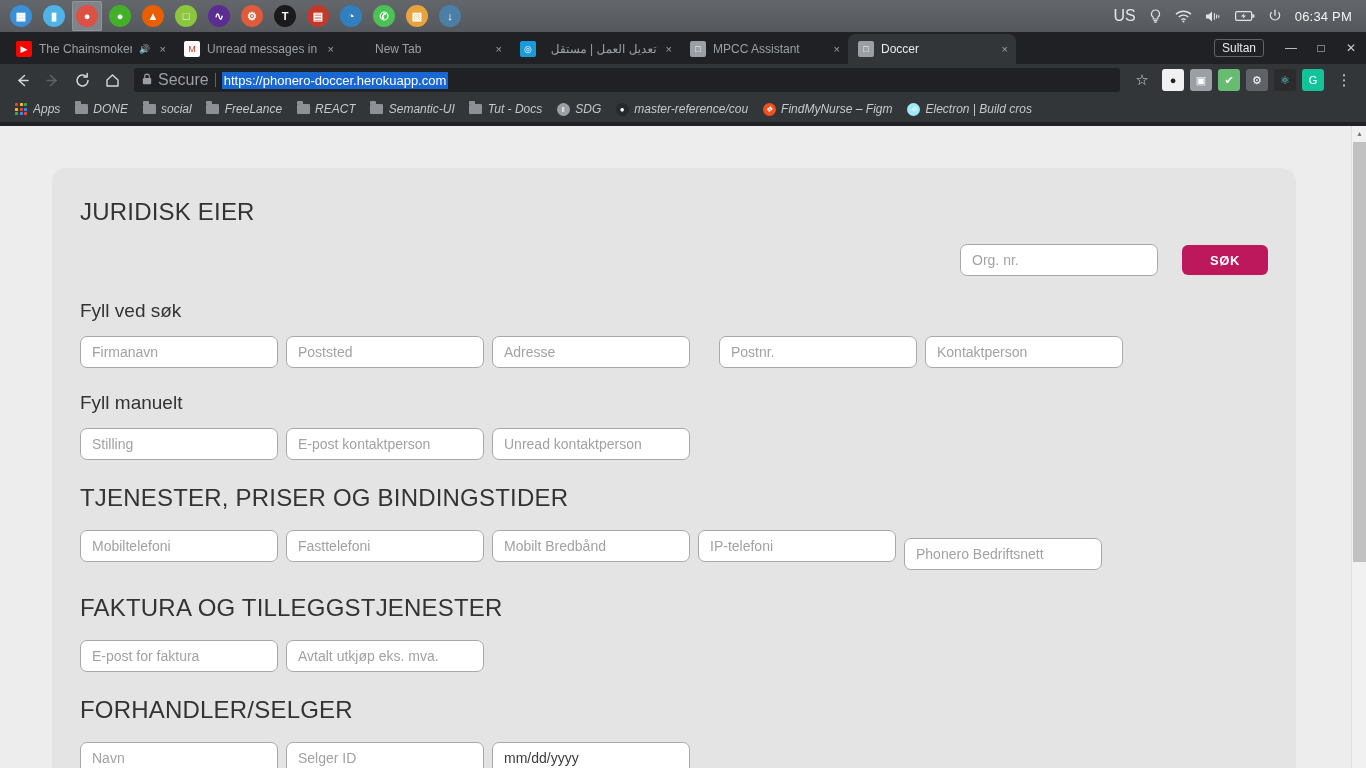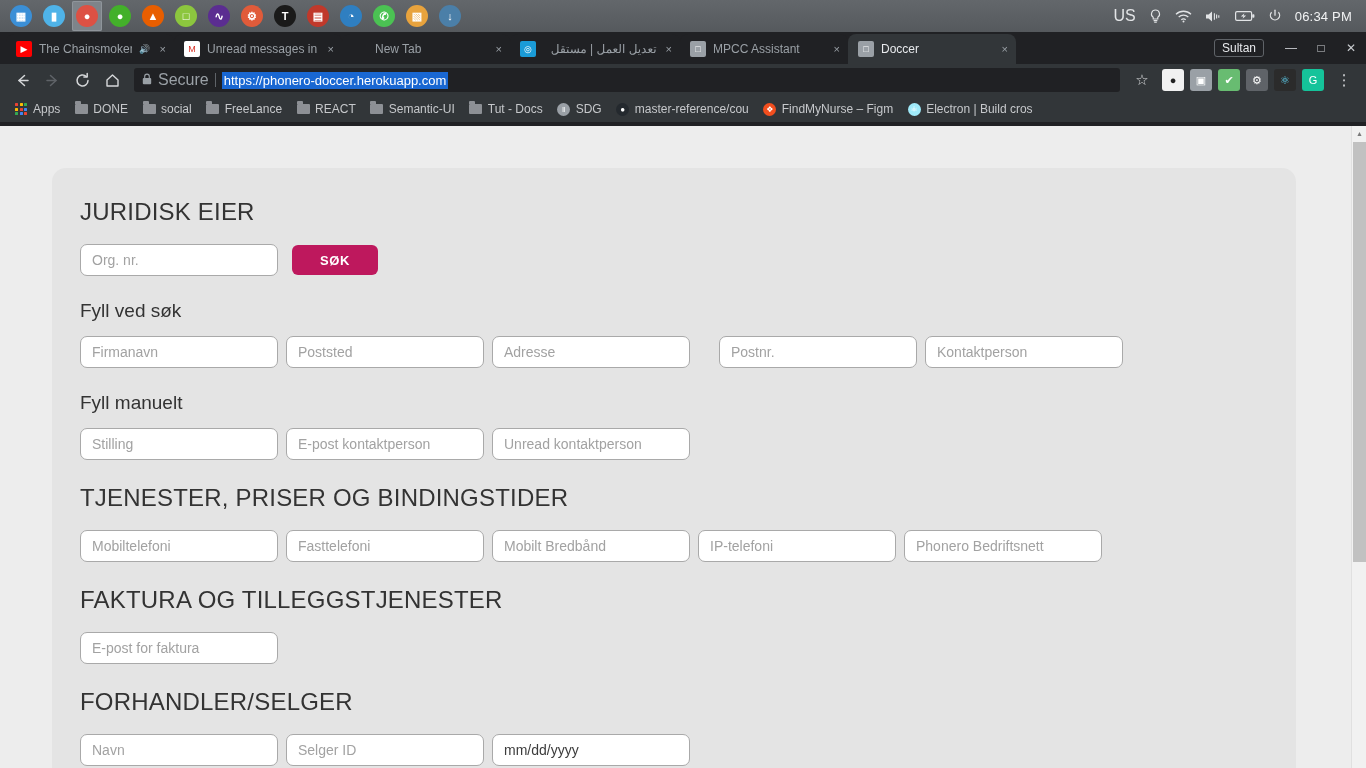--- a/index.html
+++ b/index.html
@@ -112,21 +112,21 @@
 
   
   .bookmarks {
     height: 26px; background: #323639;
     display: flex; align-items: center; padding: 0 8px; gap: 2px;
     overflow: hidden;
   }
   .bm {
     display: flex; align-items: center; gap: 5px;
     font-size: 12px; color: #c6c8cb; padding: 2px 6px;
-    border-radius: 3px; white-space: nowrap; flex: 0 0 auto;
+    border-radius: 3px; white-space: nowrap; flex: 0 0 auto; font-style: italic;
   }
   .bm-ico { width: 14px; height: 14px; flex: 0 0 14px; display:flex; align-items:center; justify-content:center; font-size: 10px; }
   .bm-label { overflow: hidden; text-overflow: clip; display:inline-block; }
   .folder-ico {
     width: 13px; height: 10px; background: #8d9095; border-radius: 1px;
     position: relative;
   }
   .folder-ico::before {
     content: ""; position: absolute; top: -3px; left: 0;
     width: 6px; height: 3px; background: #8d9095; border-radius: 1px 1px 0 0;
@@ -162,21 +162,21 @@
   }
   .row { display: flex; gap: 8px; margin-bottom: 24px; }
   .fld {
     height: 32px; background: #fff;
     border: 1px solid #a9a9a9; border-radius: 7px;
     display: flex; align-items: center; padding: 0 11px;
     font-size: 14px; color: #a2a2a2;
     width: 198px; flex: 0 0 198px;
   }
   .fld.dark { color: #3c3c3c; }
-  .search-row { display: flex; align-items: center; gap: 14px; margin-bottom: 24px; }
+  .search-row { display: flex; align-items: center; gap: 24px; margin-bottom: 24px; justify-content: flex-end; }
   .btn-sok {
     background: #cf0a2c; color: #fff; font-size: 13px; font-weight: bold;
     letter-spacing: .6px; border-radius: 6px; border: none;
     height: 30px; padding: 0 28px; display: flex; align-items: center;
     justify-content: center; font-family: "Liberation Sans", sans-serif;
   }
 
   
   .vscroll {
     position: absolute; right: 0; top: 126px;
@@ -477,25 +477,26 @@
             <div class="fld" title="Stilling" style="width: 198px; flex: 0 0 198px;">Stilling</div>
             <div class="fld" title="E-post kontaktperson" style="width: 198px; flex: 0 0 198px;">E-post kontaktperson</div>
             <div class="fld" title="Telefon kontaktperson" style="width: 198px; flex: 0 0 198px;">Unread kontaktperson</div>
           </div>
           <h1 class="sec">TJENESTER, PRISER OG BINDINGSTIDER</h1>
           <div class="row">
             <div class="fld" title="Mobiltelefoni" style="width: 198px; flex: 0 0 198px;">Mobiltelefoni</div>
             <div class="fld" title="Fasttelefoni" style="width: 198px; flex: 0 0 198px;">Fasttelefoni</div>
             <div class="fld" title="Mobilt Bredbånd" style="width: 198px; flex: 0 0 198px;">Mobilt Bredbånd</div>
             <div class="fld" title="IP-telefoni" style="width: 198px; flex: 0 0 198px;">IP-telefoni</div>
-            <div class="fld" title="Phonero Bedriftsnett" style="width: 198px; flex: 0 0 198px;">Phonero Bedriftsnett</div>
+            <div class="fld" title="Phonero Bedriftsnett" style="width: 198px; flex: 0 0 198px; margin-top: 8px;">Phonero Bedriftsnett</div>
           </div>
           <h1 class="sec">FAKTURA OG TILLEGGSTJENESTER</h1>
           <div class="row">
             <div class="fld" title="E-post for faktura" style="width: 198px; flex: 0 0 198px;">E-post for faktura</div>
+            <div class="fld" title="Avtalt utkjøp eks. mva." style="width: 198px; flex: 0 0 198px;">Avtalt utkjøp eks. mva.</div>
           </div>
           <h1 class="sec">FORHANDLER/SELGER</h1>
           <div class="row">
             <div class="fld" title="Navn" style="width: 198px; flex: 0 0 198px;">Navn</div>
             <div class="fld" title="Selger ID" style="width: 198px; flex: 0 0 198px;">Selger ID</div>
             <div class="fld dark" title="mm/dd/yyyy" style="width: 198px; flex: 0 0 198px;">mm/dd/yyyy</div>
           </div>
         </div>
     </div>
   </div>

